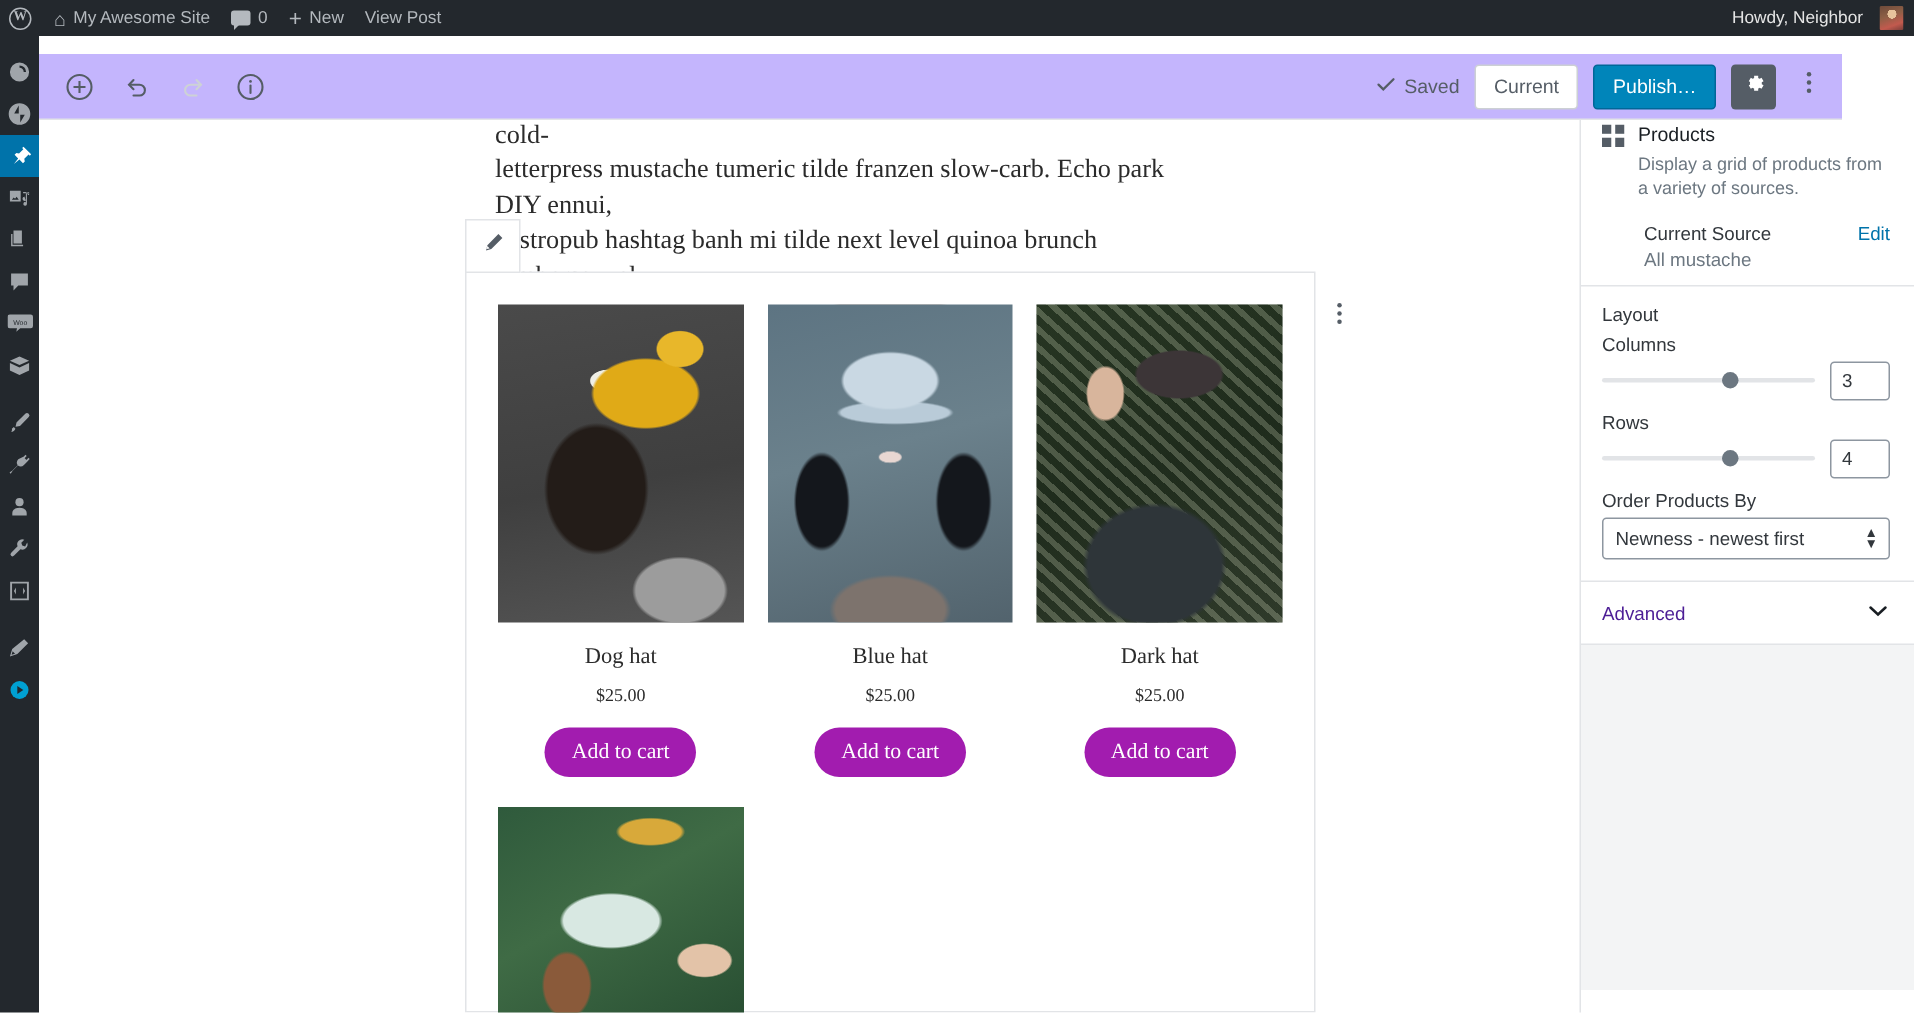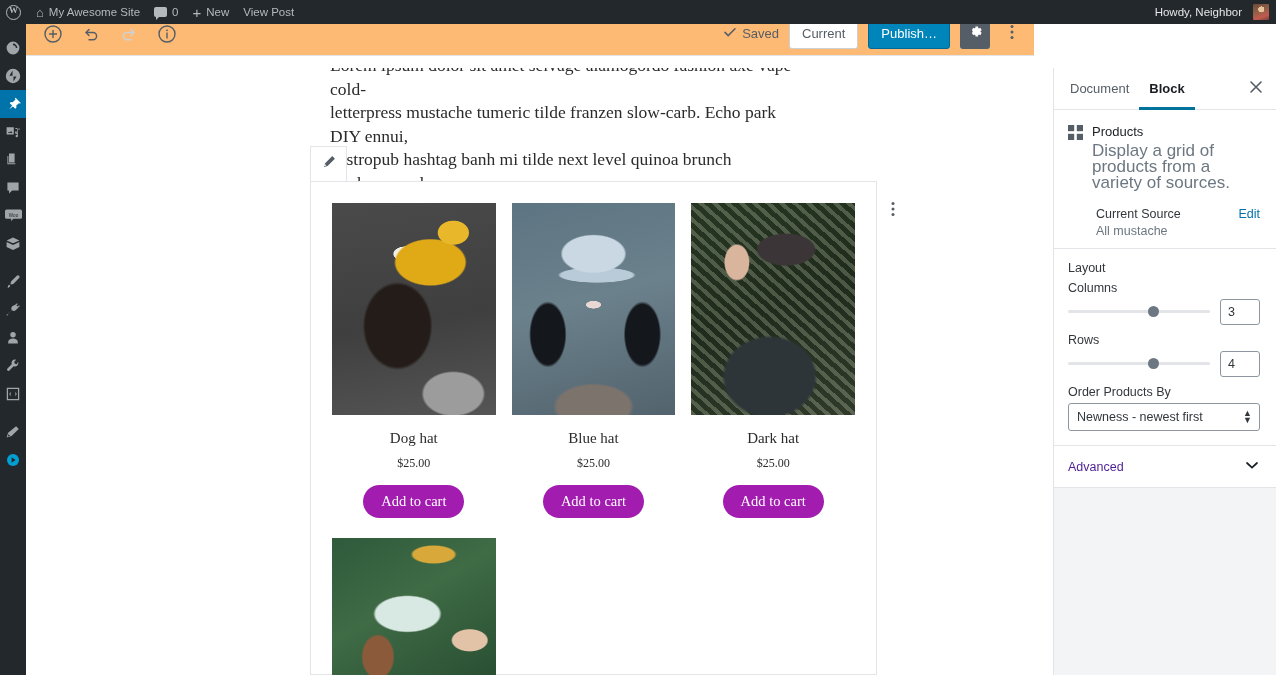--- a/index.html
+++ b/index.html
@@ -70,23 +70,23 @@
     display: flex; align-items: center; justify-content: center;
     color: #a0a5aa;
   }
   .am-item.current { background: #0073aa; color: #fff; }
   .am-sep { height: 10px; }
   .am-ico { width: 16px; height: 16px; display: block; }
   .am-ico svg { display: block; }
 
   
   #editor-header {
-    position: absolute; top: 12px; left: 26px;
-    width: 1008px; height: 44px;
-    background: #fdba74;
+    position: absolute; top: 36px; left: 26px;
+    width: 1202px; height: 44px;
+    background: #c4b5fd;
     border-bottom: 1px solid #e2e4e7;
     display: flex; align-items: center;
     z-index: 40;
   }
   .hdr-left { display: flex; align-items: center; gap: 8px; padding-left: 12px; }
   .hdr-right { margin-left: auto; display: flex; align-items: center; gap: 10px; padding-right: 10px; }
   .icon-btn {
     width: 30px; height: 30px; border-radius: 4px;
     display: flex; align-items: center; justify-content: center;
     color: #555d66; background: transparent; border: none;
@@ -137,21 +137,21 @@
   .sb-tab.active { color: #191e23; font-weight: 600; border-bottom-color: #00739c; }
   .sb-close {
     margin-left: auto; width: 28px; height: 28px;
     display: flex; align-items: center; justify-content: center;
     color: #555d66;
   }
   .sb-panel { padding: 14px 16px 10px 14px; border-bottom: 1px solid #e2e4e7; }
   .blockcard { display: flex; gap: 9px; align-items: flex-start; }
   .blockcard .bc-icon { flex: 0 0 auto; margin-top: 1px; color: #555d66; }
   .bc-title { font-size: 13px; color: #191e23; line-height: 16px; }
-  .bc-desc { font-size: 17px; color: #6c7781; line-height: 16px; margin-top: 3px; }
+  .bc-desc { font-size: 12px; color: #6c7781; line-height: 16px; margin-top: 3px; }
   .source-row {
     margin: 16px 0 0 28px;
     display: flex; align-items: baseline; justify-content: space-between;
   }
   .source-label { font-size: 12.5px; color: #32373c; }
   .source-edit { font-size: 12.5px; color: #0073aa; }
   .source-value { margin: 3px 0 0 28px; font-size: 12.5px; color: #6c7781; }
 
   .sb-section { padding: 12px 16px 14px 14px; border-bottom: 1px solid #e2e4e7; }
   .sec-title { font-size: 12.5px; color: #32373c; margin-bottom: 6px; }
@@ -596,31 +596,20 @@
       </div>
       <div></div>
       <div></div>
     </div>
 
   </div>
 </div>
 
 <div id="settings-sidebar">
 
-  <div class="sb-tabs">
-    <div class="sb-tab">Document</div>
-    <div class="sb-tab active">Block</div>
-    <div class="sb-close">
-      <span>
-        <svg width="14" height="14" viewBox="0 0 14 14" fill="none" stroke="currentColor" stroke-width="1.6" stroke-linecap="round">
-            <path d="M2 2l10 10M12 2L2 12"></path>
-          </svg>
-      </span>
-    </div>
-  </div>
 
   <div class="sb-panel">
     <div class="blockcard">
       <span class="bc-icon">
         <svg width="15" height="15" viewBox="0 0 16 16" fill="currentColor">
             <rect x="0" y="0" width="6.6" height="6.6"></rect>
             <rect x="9.4" y="0" width="6.6" height="6.6"></rect>
             <rect x="0" y="9.4" width="6.6" height="6.6"></rect>
             <rect x="9.4" y="9.4" width="6.6" height="6.6"></rect>
           </svg>

